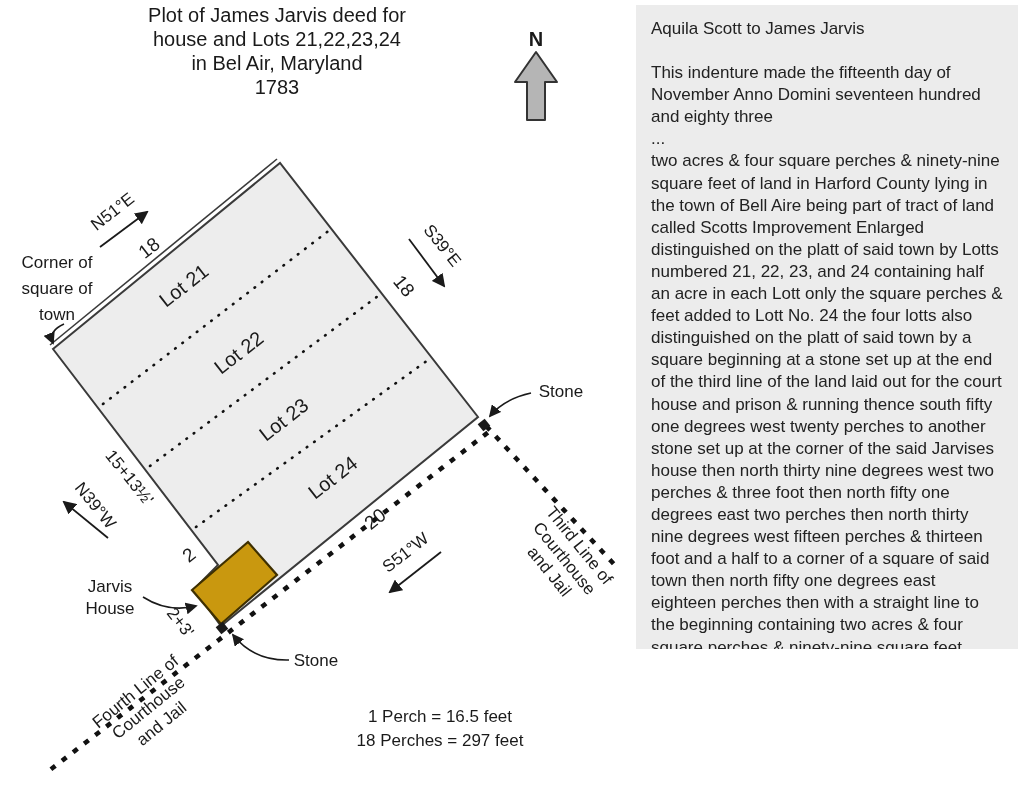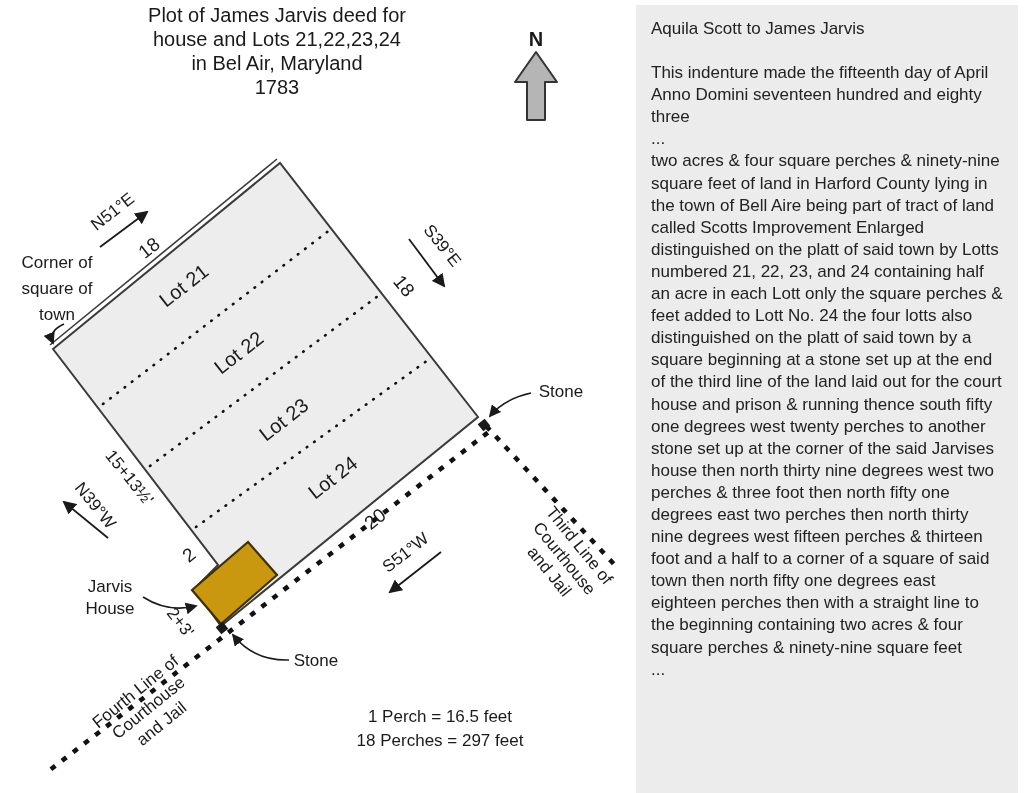--- a/index.html
+++ b/index.html
@@ -4,21 +4,21 @@
 <style>
   html,body{margin:0;padding:0;background:#ffffff;}
   #stage{position:relative;width:1024px;height:793px;background:#ffffff;overflow:hidden;
          font-family:"Liberation Sans", sans-serif;color:#1a1a1a;}
   svg text{font-family:"Liberation Sans", sans-serif;fill:#1a1a1a;}
   .t-title{font-size:20px;}
   .t-label{font-size:17px;}
   .t-lot{font-size:20px;}
   .t-num{font-size:19px;}
   .t-n{font-size:20px;font-weight:bold;}
-  #deed-panel{position:absolute;left:636px;top:5px;width:382px;height:788px;
+  #deed-panel{position:absolute;left:636px;top:5px;width:382px;height:644px;
               background:#ececec;box-sizing:border-box;padding:13px 15px;
               font-size:17px;line-height:1.3;color:#222;overflow:hidden;}
   #deed-panel .gap{height:22px;}
   #deed-panel p{margin:0;}
 </style>
 </head>
 <body>
 
 <div id="stage">
 
@@ -99,19 +99,19 @@
     <text class="t-label" text-anchor="middle" transform="translate(152,712) rotate(-39)">Courthouse</text>
     <text class="t-label" text-anchor="middle" transform="translate(165,728) rotate(-39)">and Jail</text>
 
     <text class="t-label" x="440" y="722" text-anchor="middle">1 Perch = 16.5 feet</text>
     <text class="t-label" x="440" y="746" text-anchor="middle">18 Perches = 297 feet</text>
   </svg>
 
   <div id="deed-panel">
     <p>Aquila Scott to James Jarvis</p>
     <div class="gap"></div>
-    <p>This indenture made the fifteenth day of April Anno Domini seventeen hundred and eighty three</p>
+    <p>This indenture made the fifteenth day of November Anno Domini seventeen hundred and eighty three</p>
     <p>...</p>
     <p>two acres &amp; four square perches &amp; ninety-nine square feet of land in Harford County lying in the town of Bell Aire being part of tract of land called Scotts Improvement Enlarged distinguished on the platt of said town by Lotts numbered 21, 22, 23, and 24 containing half an acre in each Lott only the square perches &amp; feet added to Lott No. 24 the four lotts also distinguished on the platt of said town by a square beginning at a stone set up at the end of the third line of the land laid out for the court house and prison &amp; running thence south fifty one degrees west twenty perches to another stone set up at the corner of the said Jarvises house then north thirty nine degrees west two perches &amp; three foot then north fifty one degrees east two perches then north thirty nine degrees west fifteen perches &amp; thirteen foot and a half to a corner of a square of said town then north fifty one degrees east eighteen perches then with a straight line to the beginning containing two acres &amp; four square perches &amp; ninety-nine square feet</p>
     <p>...</p>
   </div>
 
 </div>
 
 </body></html>

